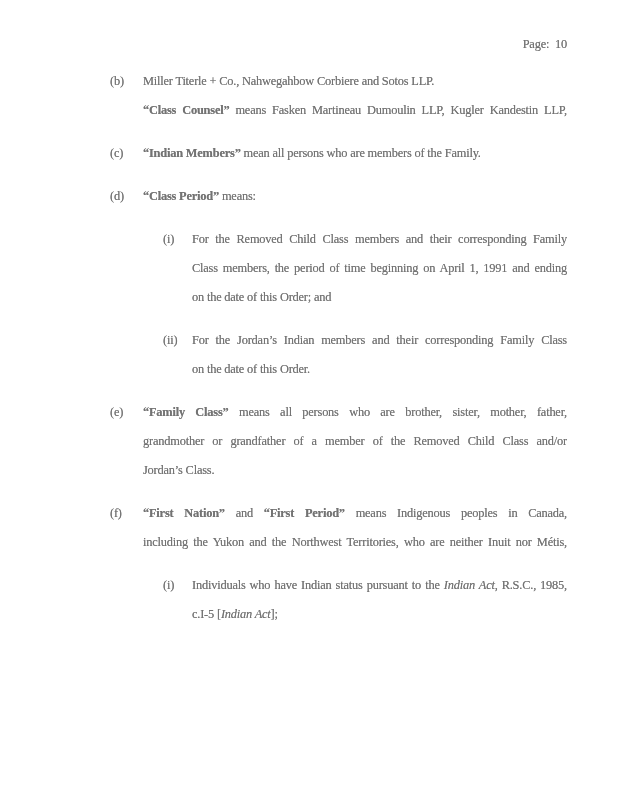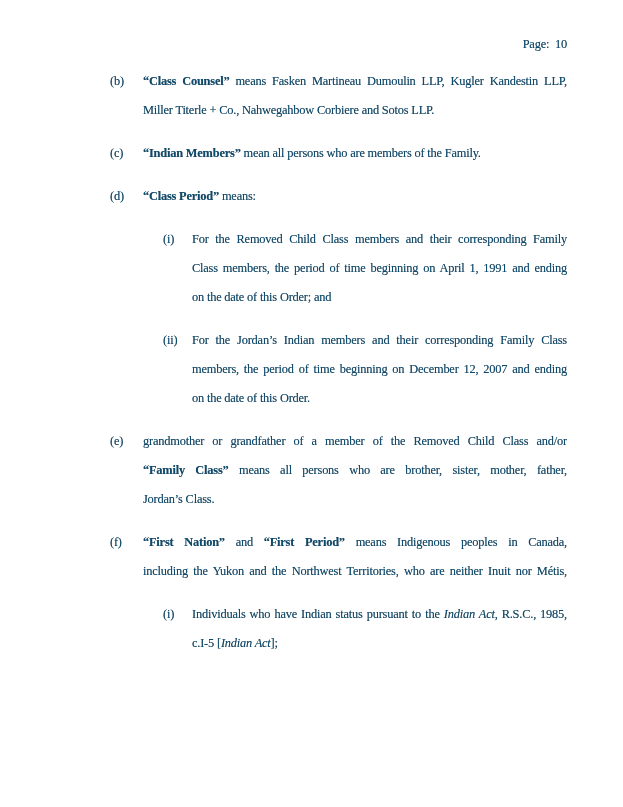--- a/index.html
+++ b/index.html
@@ -6,21 +6,21 @@
   body {
     width: 623px; height: 807px;
     background: #ffffff;
     font-family: "Liberation Serif", "DejaVu Serif", serif;
   }
   .page {
     position: relative;
     width: 623px; height: 807px;
     background: #ffffff;
     overflow: hidden;
-    color: #0c4a6e;
+    color: #737373;
     font-size: 12.4px;
     letter-spacing: -0.2px;
     text-shadow: 0 0 0.6px rgba(45,45,45,0.5);
   }
   .content { padding: 0 56px 0 110px; }
   .header {
     margin-top: 30px;
     line-height: 29px; height: 29px;
     text-align: right;
     white-space: pre;
@@ -39,22 +39,22 @@
 </head>
 <body>
 
 <div class="page">
   <div class="content">
 
     <div class="header">Page:  10</div>
 
     <div class="item first">
       <span class="label">(b)</span>
+      <div class="line"><span>Miller Titerle + Co., Nahwegahbow Corbiere and Sotos LLP.</span></div>
       <div class="line jline"><span class="b">“Class Counsel”</span><span> means Fasken Martineau Dumoulin LLP, Kugler Kandestin LLP,</span></div>
-      <div class="line"><span>Miller Titerle + Co., Nahwegahbow Corbiere and Sotos LLP.</span></div>
     </div>
 
     <div class="item">
       <span class="label">(c)</span>
       <div class="line"><span class="b">“Indian Members”</span><span> mean all persons who are members of the Family.</span></div>
     </div>
 
     <div class="item">
       <span class="label">(d)</span>
       <div class="line"><span class="b">“Class Period”</span><span> means:</span></div>
@@ -63,28 +63,27 @@
     <div class="sub">
       <span class="label">(i)</span>
       <div class="line jline"><span>For the Removed Child Class members and their corresponding Family</span></div>
       <div class="line jline"><span>Class members, the period of time beginning on April 1, 1991 and ending</span></div>
       <div class="line"><span>on the date of this Order; and</span></div>
     </div>
 
     <div class="sub">
       <span class="label">(ii)</span>
       <div class="line jline"><span>For the Jordan’s Indian members and their corresponding Family Class</span></div>
-      <div class="line jline"><span>members, the period of time beginning on December 12, 2007 and ending</span></div>
       <div class="line"><span>on the date of this Order.</span></div>
     </div>
 
     <div class="item">
       <span class="label">(e)</span>
+      <div class="line jline"><span class="b">“Family Class”</span><span> means all persons who are brother, sister, mother, father,</span></div>
       <div class="line jline"><span>grandmother or grandfather of a member of the Removed Child Class and/or</span></div>
-      <div class="line jline"><span class="b">“Family Class”</span><span> means all persons who are brother, sister, mother, father,</span></div>
       <div class="line"><span>Jordan’s Class.</span></div>
     </div>
 
     <div class="item">
       <span class="label">(f)</span>
       <div class="line jline"><span class="b">“First Nation”</span><span> and </span><span class="b">“First Period”</span><span> means Indigenous peoples in Canada,</span></div>
       <div class="line jline"><span>including the Yukon and the Northwest Territories, who are neither Inuit nor Métis,</span></div>
     </div>
 
     <div class="sub">

